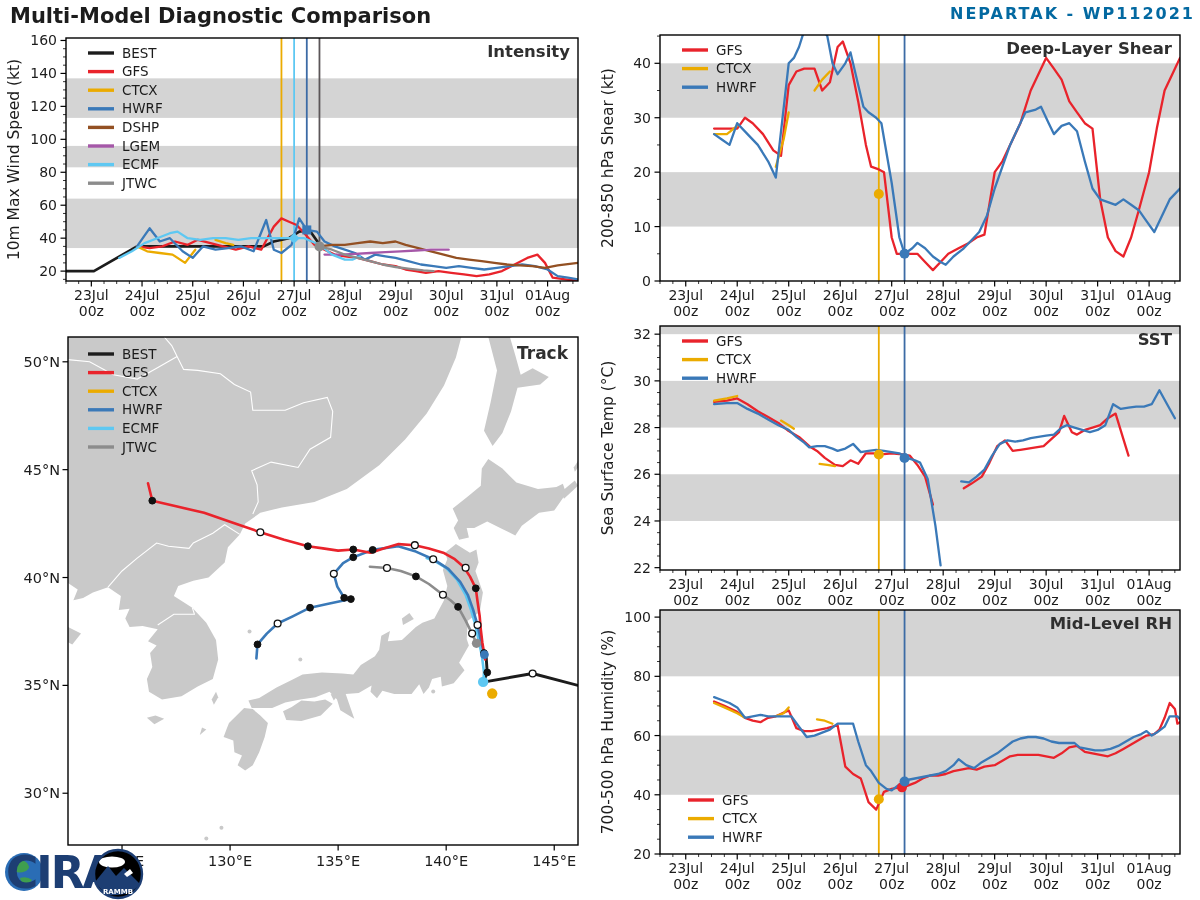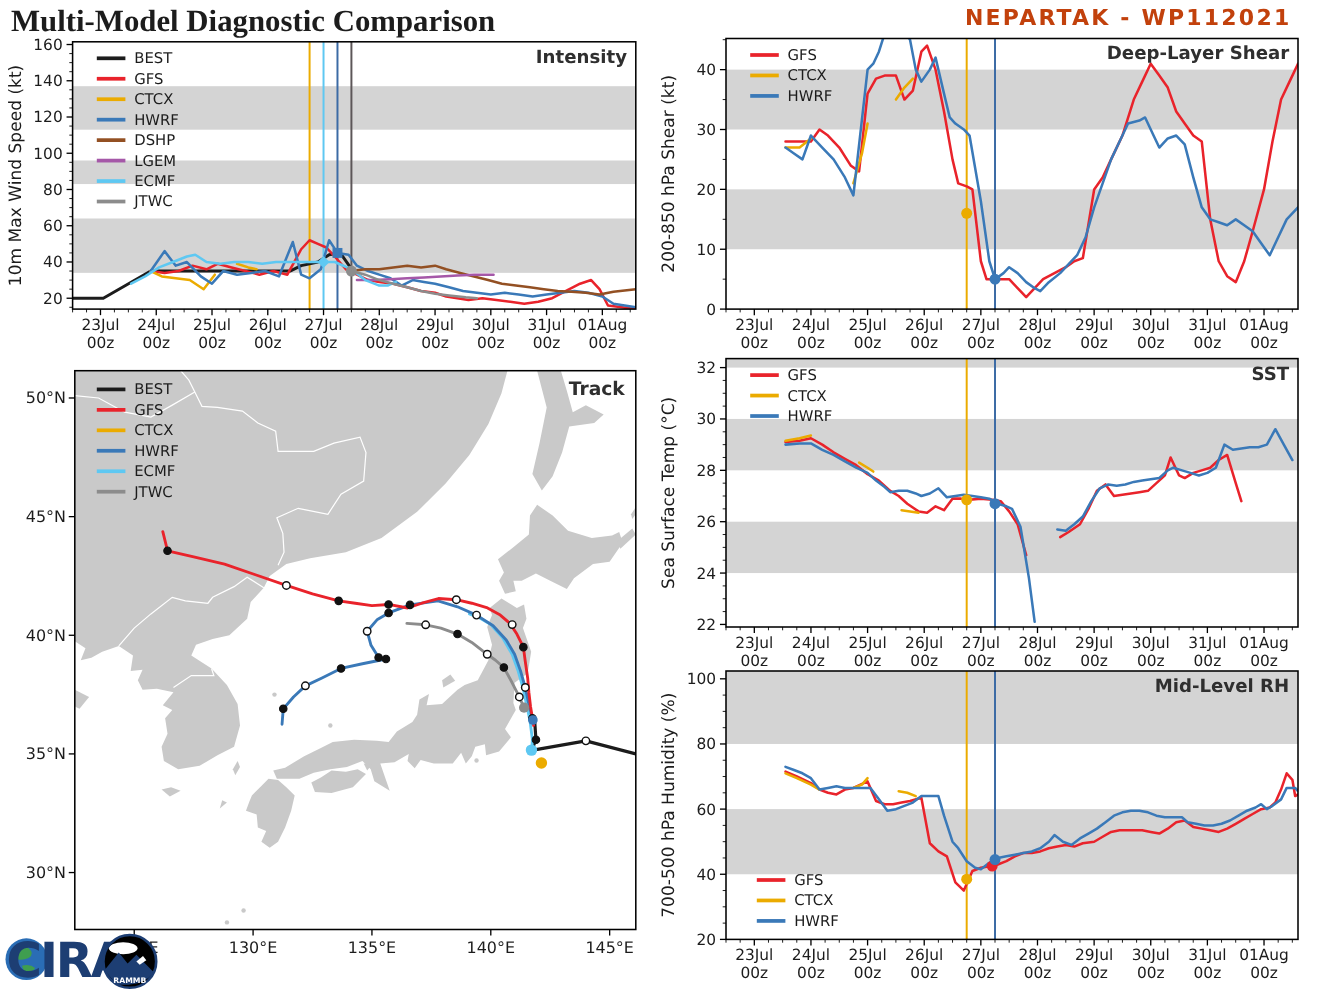--- a/index.html
+++ b/index.html
@@ -1,19 +1,19 @@
 <!DOCTYPE html>
 <html><head>
 <meta charset="utf-8">
 <style>
   html,body{margin:0;padding:0;background:#fff;}
   #app{position:relative;width:1200px;height:900px;background:#fff;overflow:hidden;
        font-family:"DejaVu Sans","Liberation Sans",sans-serif;}
-  #title-left{position:absolute;left:10px;top:4px;font-size:28px;font-weight:bold;color:#1c1c1c;font-family:Liberation Serif, serif;}
-  #title-right{position:absolute;right:26px;top:4px;font-size:20px;font-weight:bold;color:#c2410c;letter-spacing:2px;}
+  #title-left{position:absolute;left:10px;top:4px;font-size:21px;font-weight:bold;color:#1c1c1c;}
+  #title-right{position:absolute;right:5px;top:4px;font-size:16px;font-weight:bold;color:#0369a1;letter-spacing:2px;}
   svg text{font-family:"DejaVu Sans","Liberation Sans",sans-serif;}
 </style>
 </head>
 <body>
 
 <div id="app">
   <div id="title-left">Multi-Model Diagnostic Comparison</div>
   <div id="title-right">NEPARTAK - WP112021</div>
   <svg id="plot" width="1200" height="900" viewBox="0 0 1200 900">
       <g>

